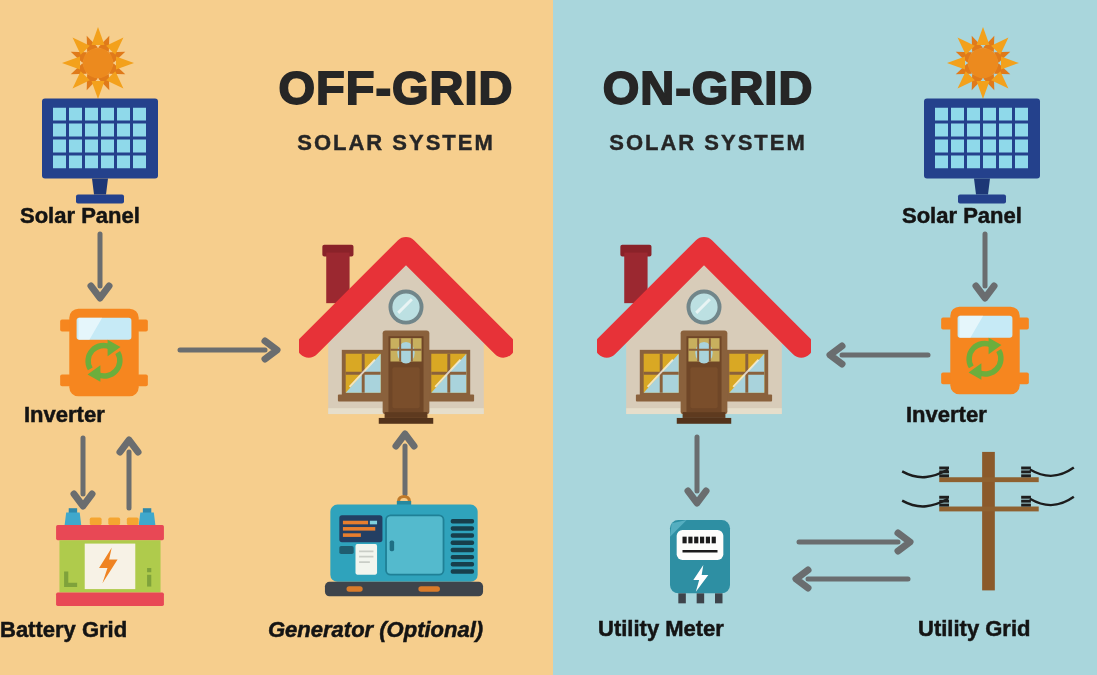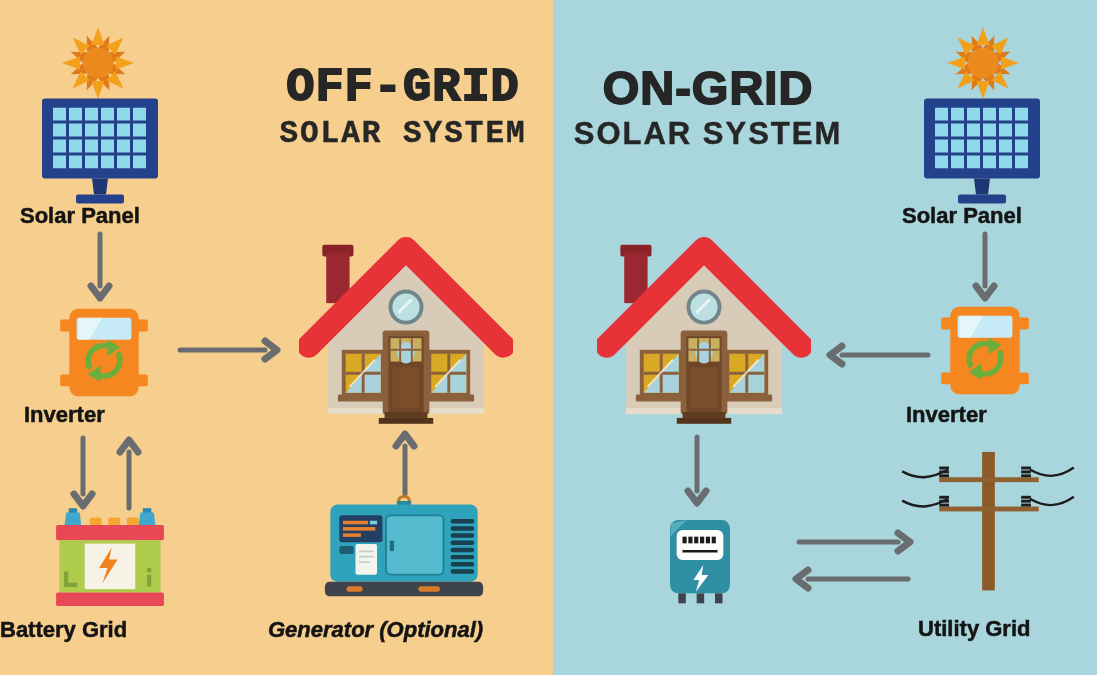--- a/index.html
+++ b/index.html
@@ -6,40 +6,40 @@
   .canvas{
     position:relative; width:1097px; height:675px; overflow:hidden;
     font-family:"Liberation Sans", sans-serif; background:#F6CE8D;
   }
   .half{position:absolute; top:0; height:675px;}
   .half.left{left:0; width:553px; background:#F6CE8D;}
   .half.right{left:553px; width:544px; background:#A9D6DC;}
   .title-block{position:absolute; text-align:center; color:#262626; z-index:3;}
   .title{font-size:47px; font-weight:700; letter-spacing:1px; line-height:1.0;
          -webkit-text-stroke:1.8px #262626;}
-  .subtitle{font-size:31px; font-weight:700; letter-spacing:2px; margin-top:5px;
+  .subtitle{font-size:22px; font-weight:700; letter-spacing:2px; margin-top:19px;
             -webkit-text-stroke:0.4px #262626;}
   .node{position:absolute; z-index:2;}
   .node svg{display:block;}
   .label{position:absolute; z-index:3; text-align:left; font-size:22px; font-weight:700;
           color:#141414; -webkit-text-stroke:0.5px #141414; white-space:nowrap;}
   .arrows{position:absolute; left:0; top:0; width:1097px; height:675px; z-index:1;}
   .arrow line, .arrow polyline{stroke:#6A6D6F; fill:none; stroke-linecap:round; stroke-linejoin:round;}
   .arrow line{stroke-width:5;}
   .arrow polyline{stroke-width:7;}
 </style>
 </head>
 <body>
 
 <div class="canvas">
 
   <div class="half left"></div>
   <div class="half right"></div>
 
-  <div class="title-block" style="left:238px; top:64px; width:330px;font-family:Liberation Mono, monospace;">
+  <div class="title-block" style="left:231px; top:64px; width:330px;">
     <div class="title">OFF-GRID</div>
     <div class="subtitle">SOLAR SYSTEM</div>
   </div>
   <div class="title-block" style="left:543px; top:64px; width:330px;">
     <div class="title">ON-GRID</div>
     <div class="subtitle">SOLAR SYSTEM</div>
   </div>
 
   <div class="node" style="left:62px; top:27px;">
     <svg width="72" height="72" viewBox="0 0 100 100">
@@ -306,20 +306,21 @@
         <rect x="27" y="42" width="42" height="3"></rect>
       </g>
       <polygon points="52,60 40,78 47,78 43,92 58,72 50,72" fill="#FFFFFF"></polygon>
       <g fill="#3E444B">
         <rect x="22" y="94" width="9" height="12"></rect>
           <rect x="44" y="94" width="9" height="12"></rect>
           <rect x="66" y="94" width="9" height="12"></rect>
       </g>
     </svg>
   </div>
+  <div class="label" style="left:598px; top:616px; width:200px;">Utility Meter</div>
 
   <div class="node" style="left:900px; top:448px;">
     <svg width="176" height="158" viewBox="0 0 180 162">
       <g stroke="#1C1C1C" stroke-width="2.5" fill="none">
         <path d="M2 24 C20 34, 34 30, 49 22"></path>
         <path d="M133 22 C150 32, 164 30, 178 20"></path>
         <path d="M2 54 C20 64, 34 60, 49 52"></path>
         <path d="M133 52 C150 62, 164 60, 178 50"></path>
       </g>
       <rect x="84" y="4" width="13" height="142" fill="#8B5A2B"></rect>

